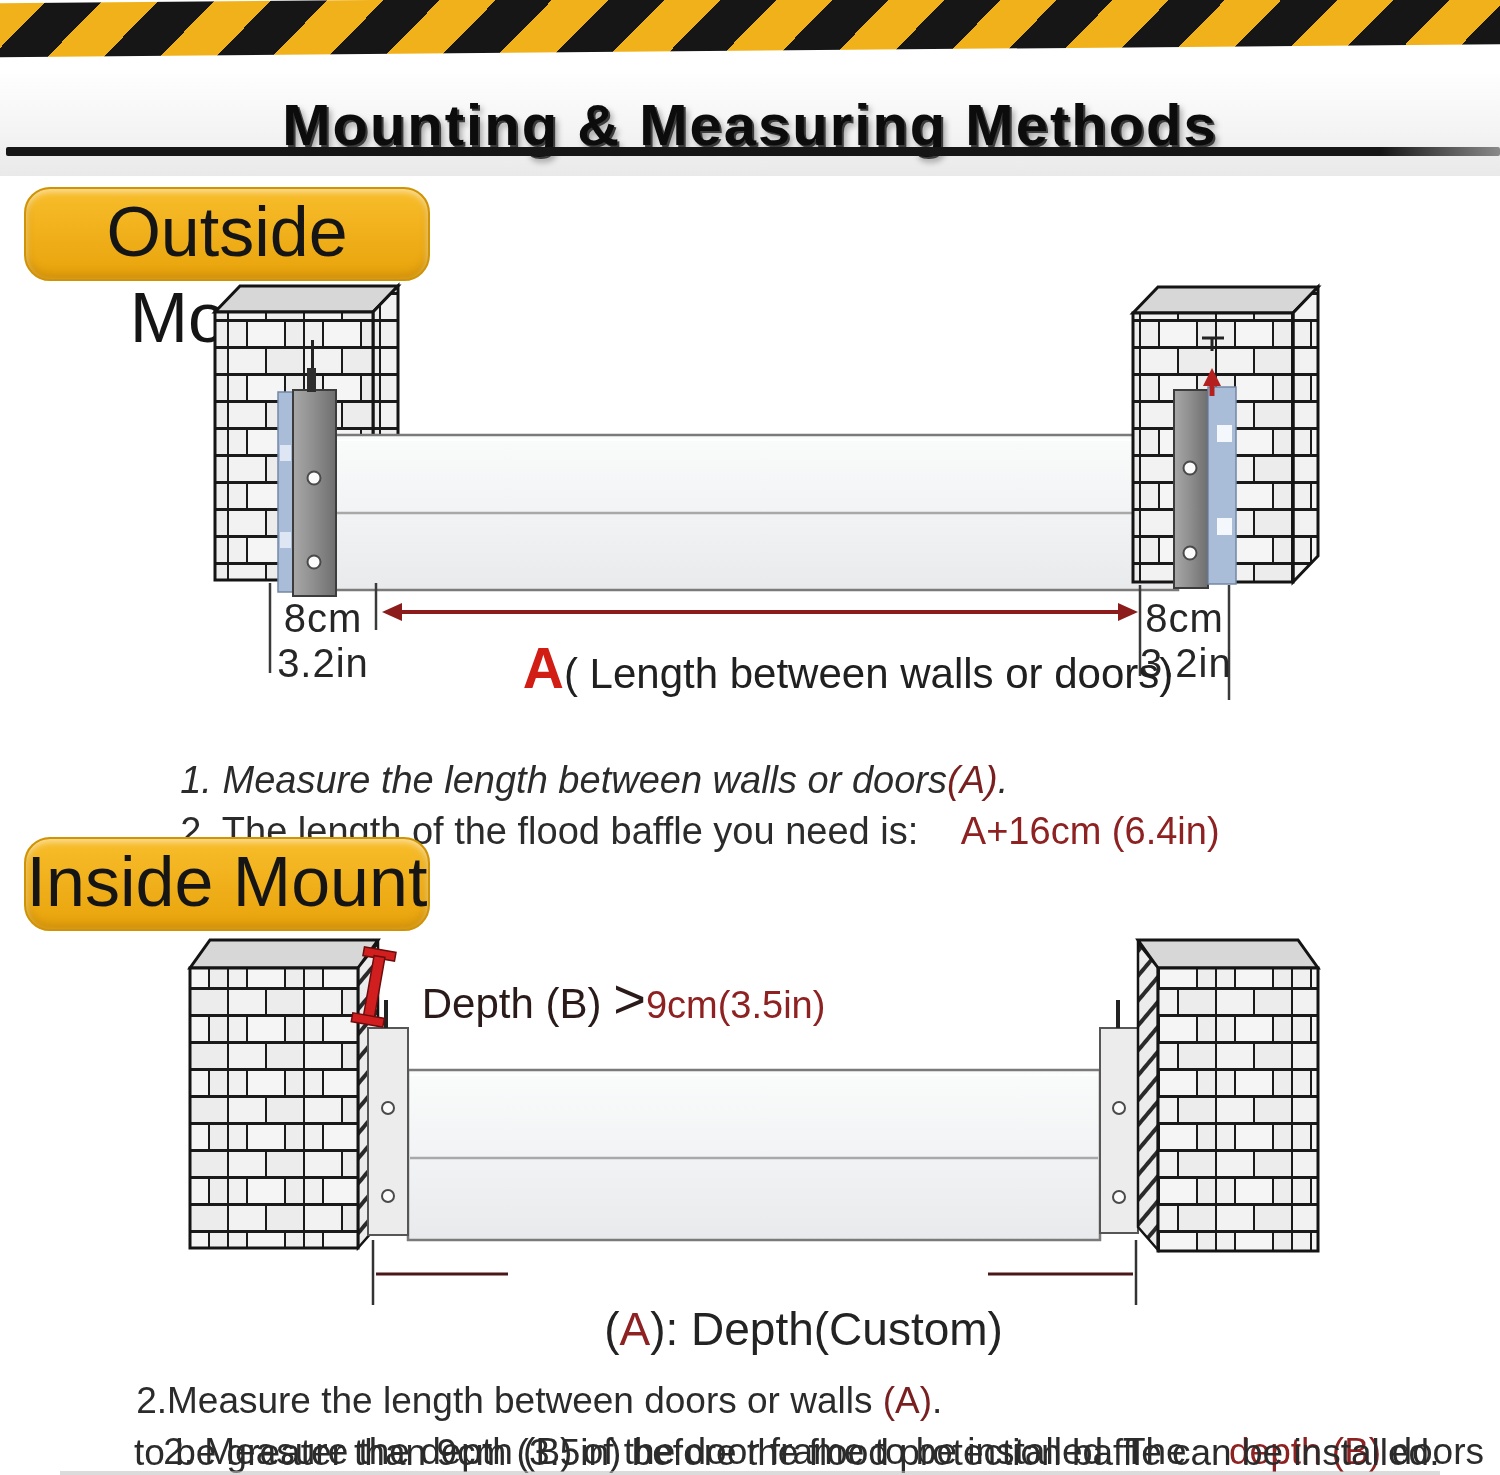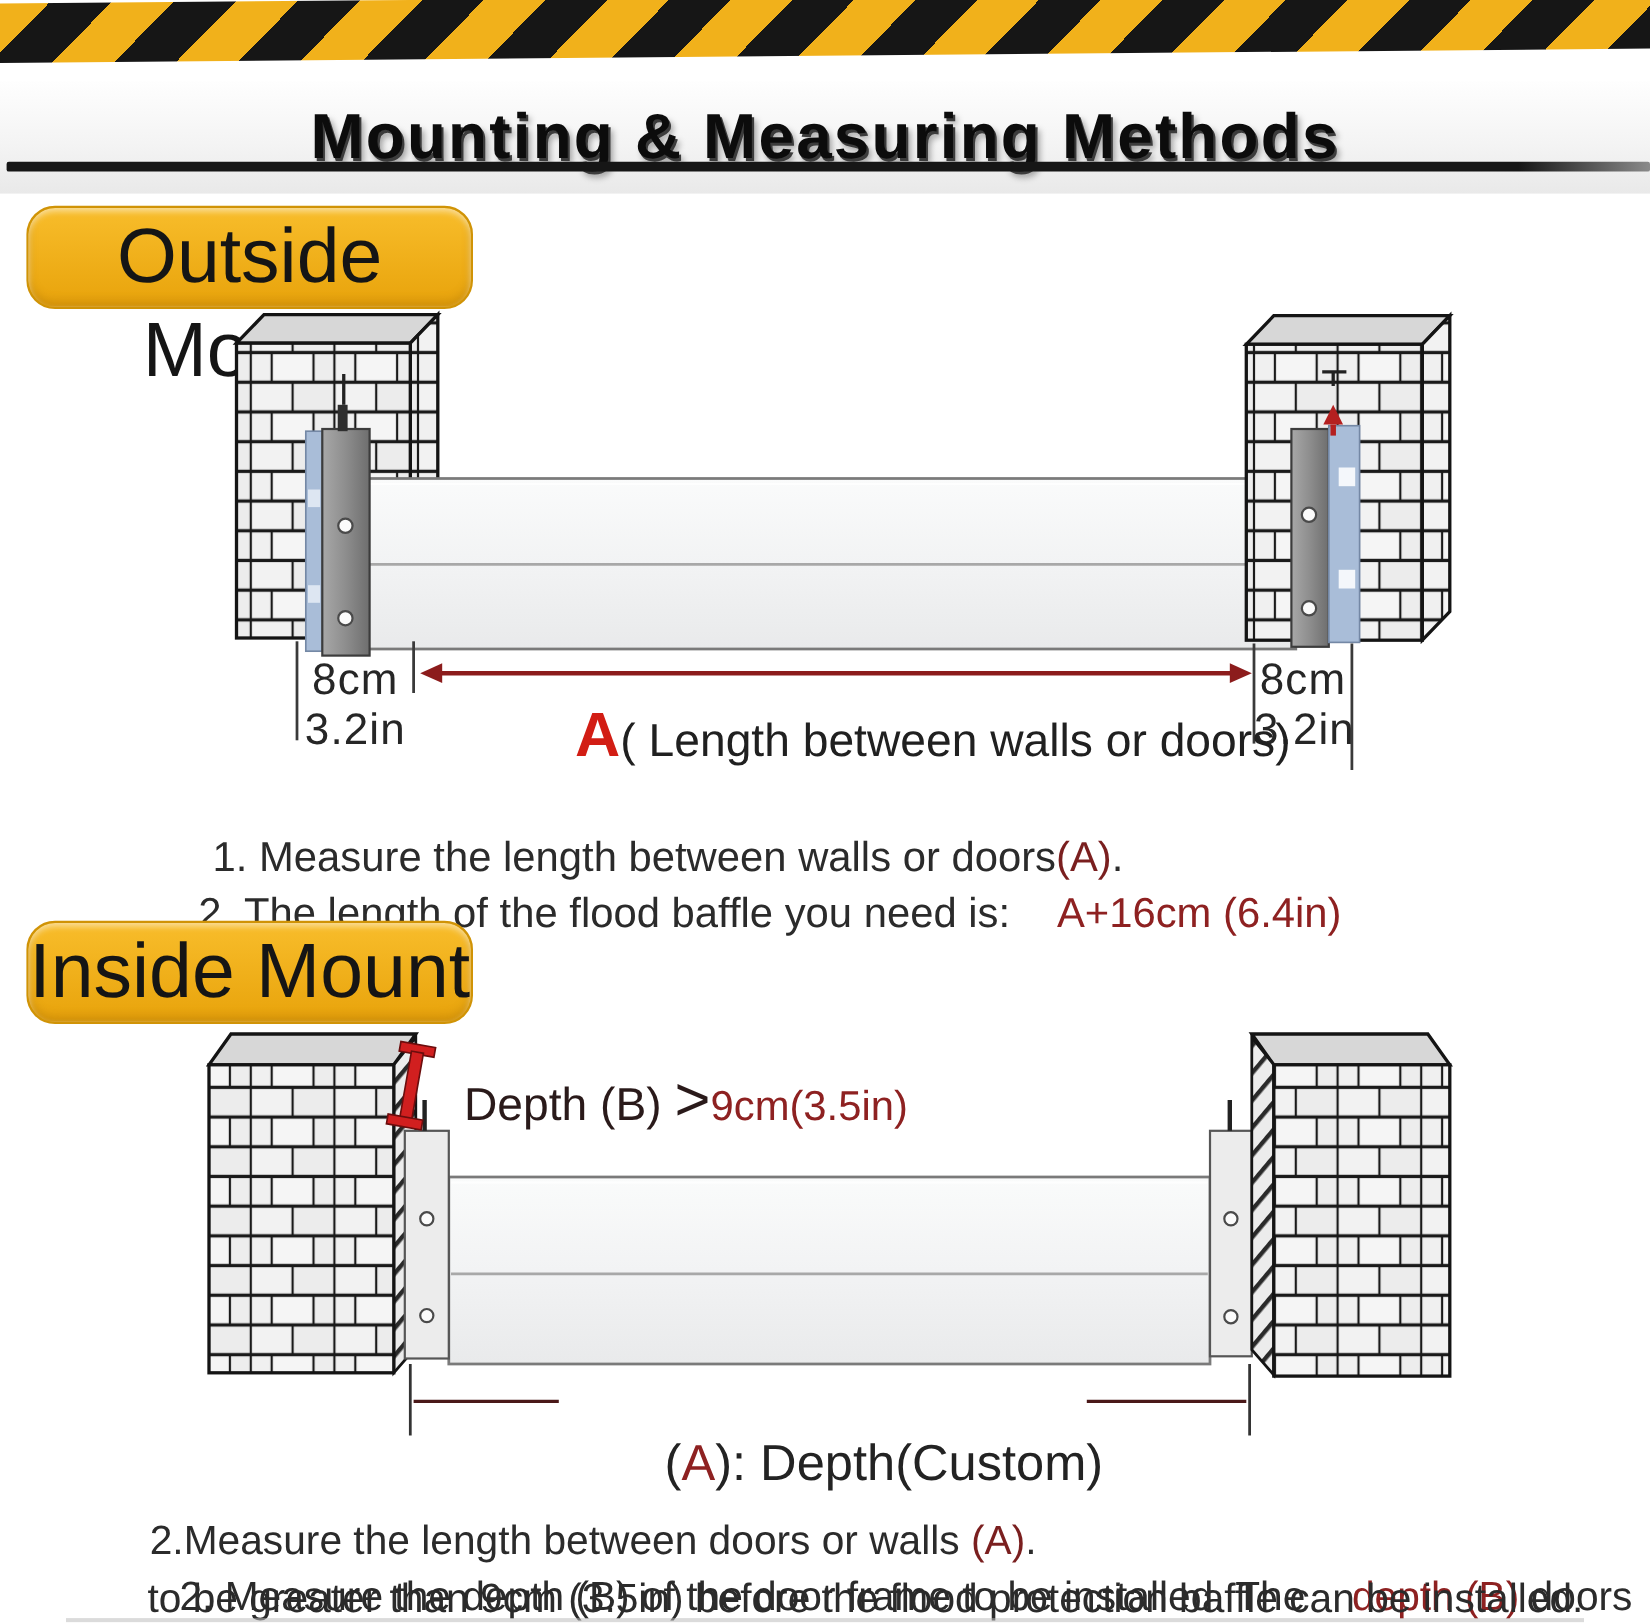--- a/index.html
+++ b/index.html
@@ -157,21 +157,21 @@
 
   <div class="dim" style="top:596px; left:270px; width:106px; text-align:center;">8cm</div>
   <div class="dim" style="top:641px; left:270px; width:106px; text-align:center;">3.2in</div>
   <div class="dim" style="top:596px; left:1140px; width:89px; text-align:center;">8cm</div>
   <div class="dim" style="top:641px; left:1140px; width:89px; text-align:center;">3.2in</div>
 
   <div class="spanlab" style="top:617px; left:505px;">
     <span class="a">A</span><span class="rest">( Length between walls or doors)</span>
   </div>
 
-  <div class="step" style="top:716px; left:151px;">
+  <div class="step" style="top:716px; left:138px;font-style:italic;">
     <span>1. Measure the length between walls or doors</span><span class="acc1">(A)</span><span>.</span>
   </div>
   <div class="step" style="top:767px; left:138px;">
     <span>2. The length of the flood baffle you need is: </span><span class="acc2">A+16cm (6.4in)</span>
   </div>
 
   <div class="badge" style="top:837px; left:24px;">Inside Mount</div>
 
   <svg style="top:935px;" width="1500" height="375" viewBox="0 0 1500 375">
     <defs>

